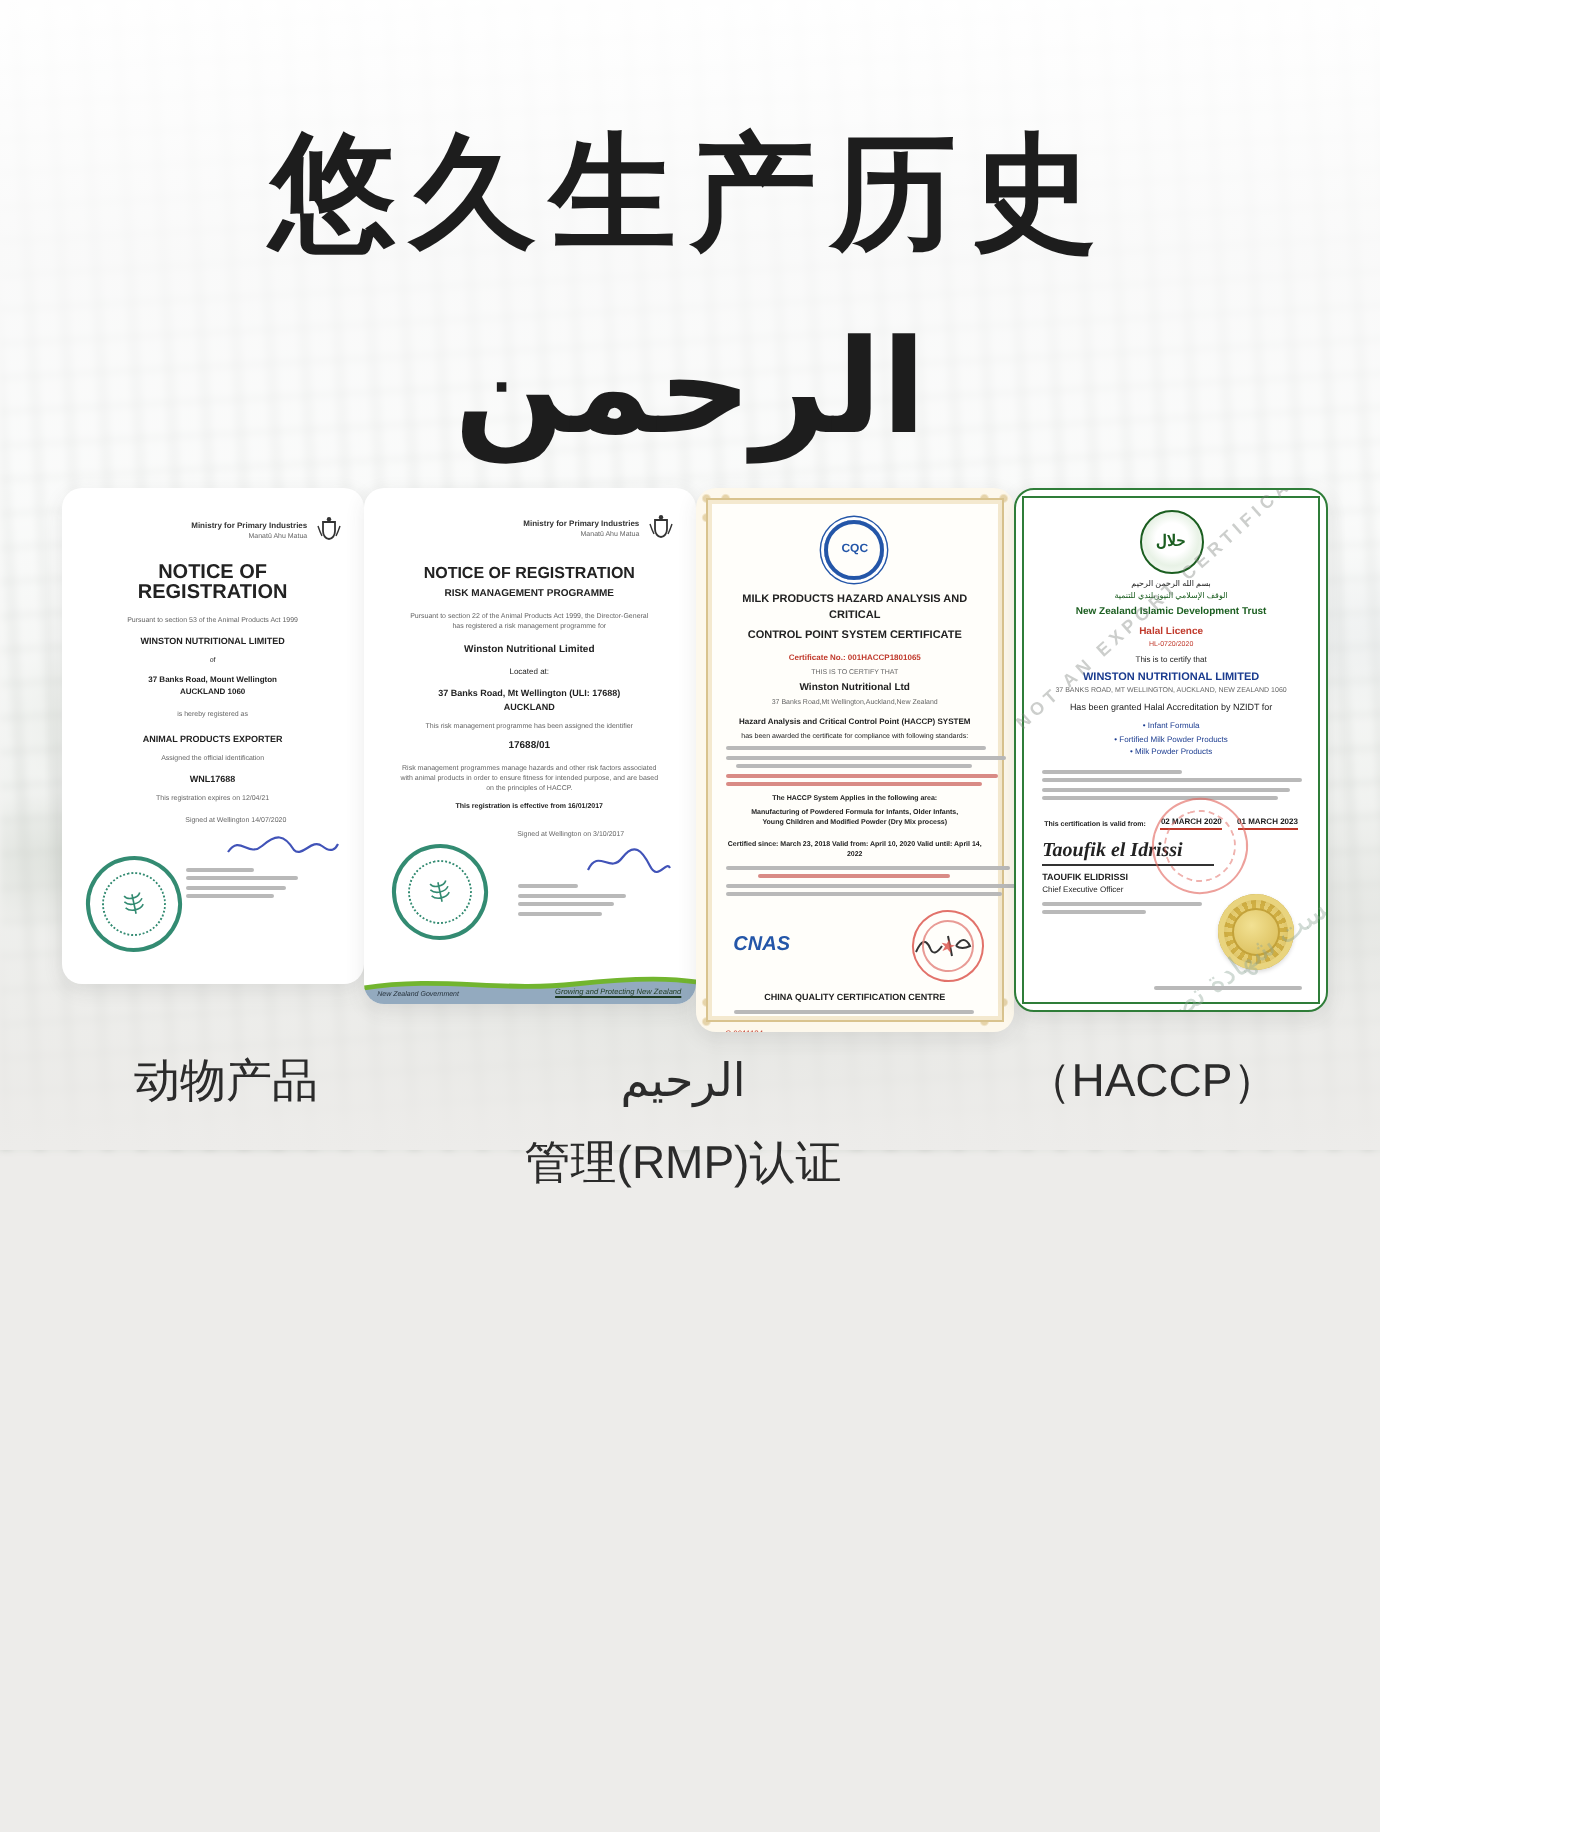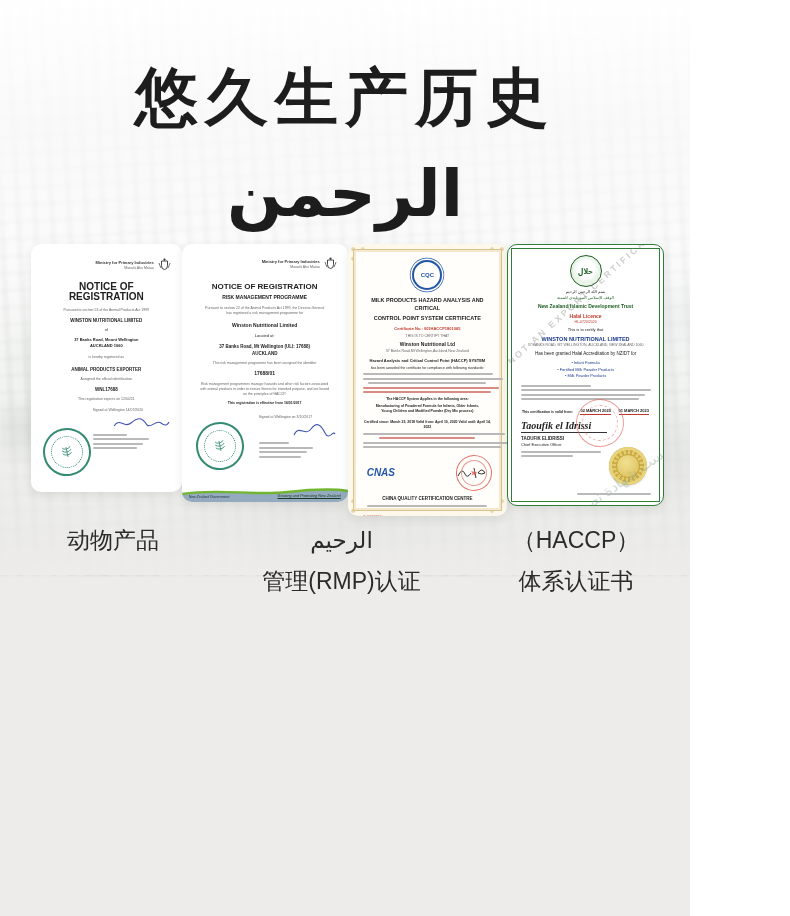--- a/index.html
+++ b/index.html
@@ -320,17 +320,16 @@
     <div class="captions">
       <div class="cap cap1">
         <div>动物产品</div>
       </div>
       <div class="cap cap2">
         <div>الرحيم</div>
         <div>管理(RMP)认证</div>
       </div>
       <div class="cap cap3">
         <div>（HACCP）</div>
-        <div>体系认证书</div>
       </div>
     </div>
   </div>
 </div>
 
 </body></html>

